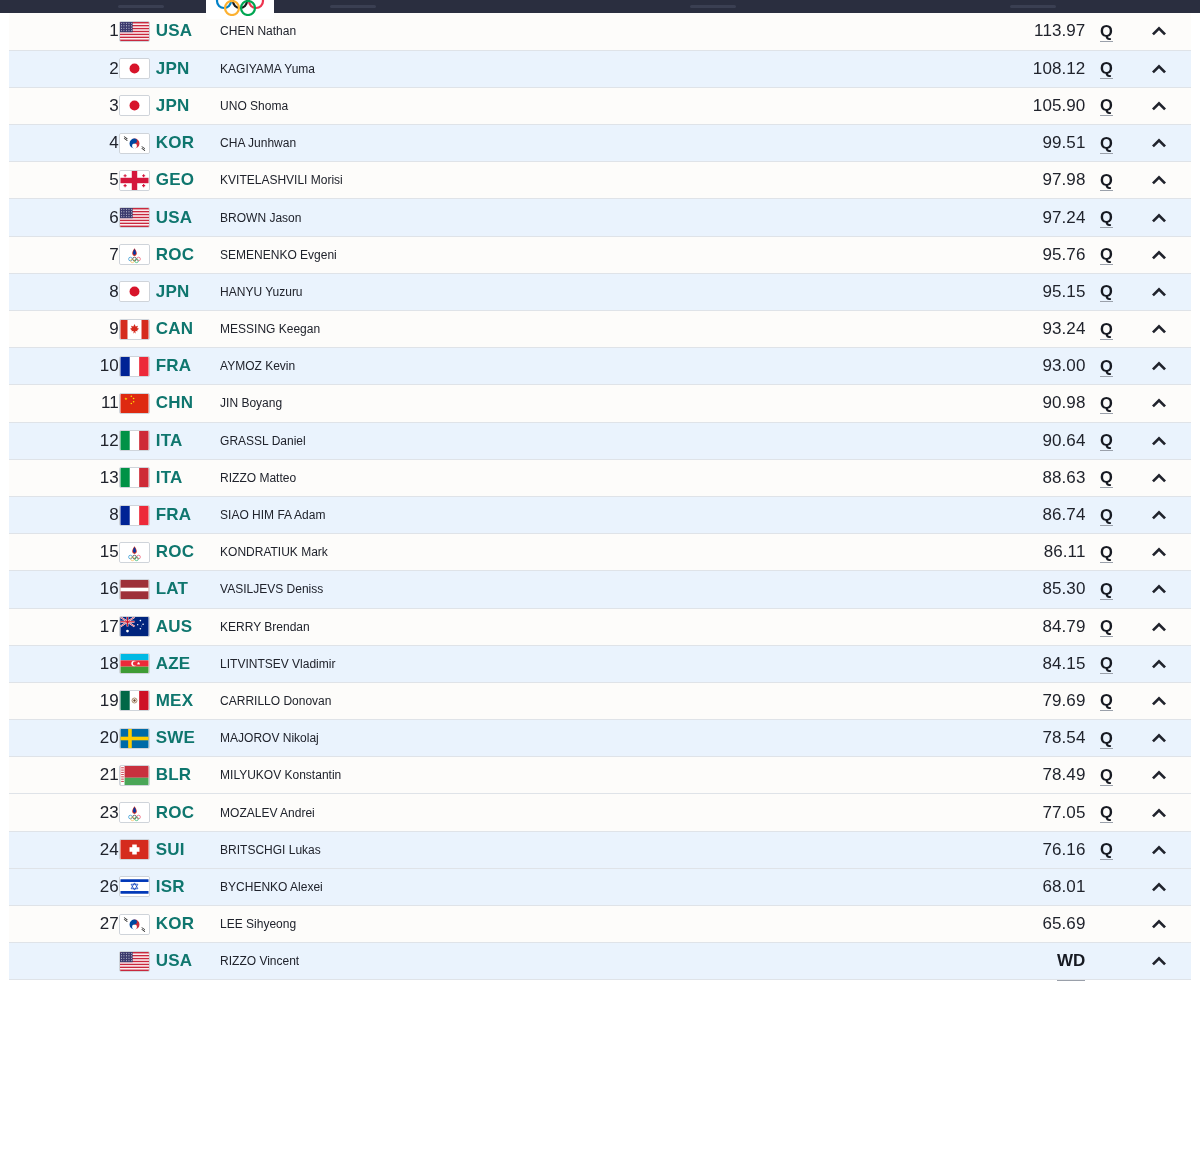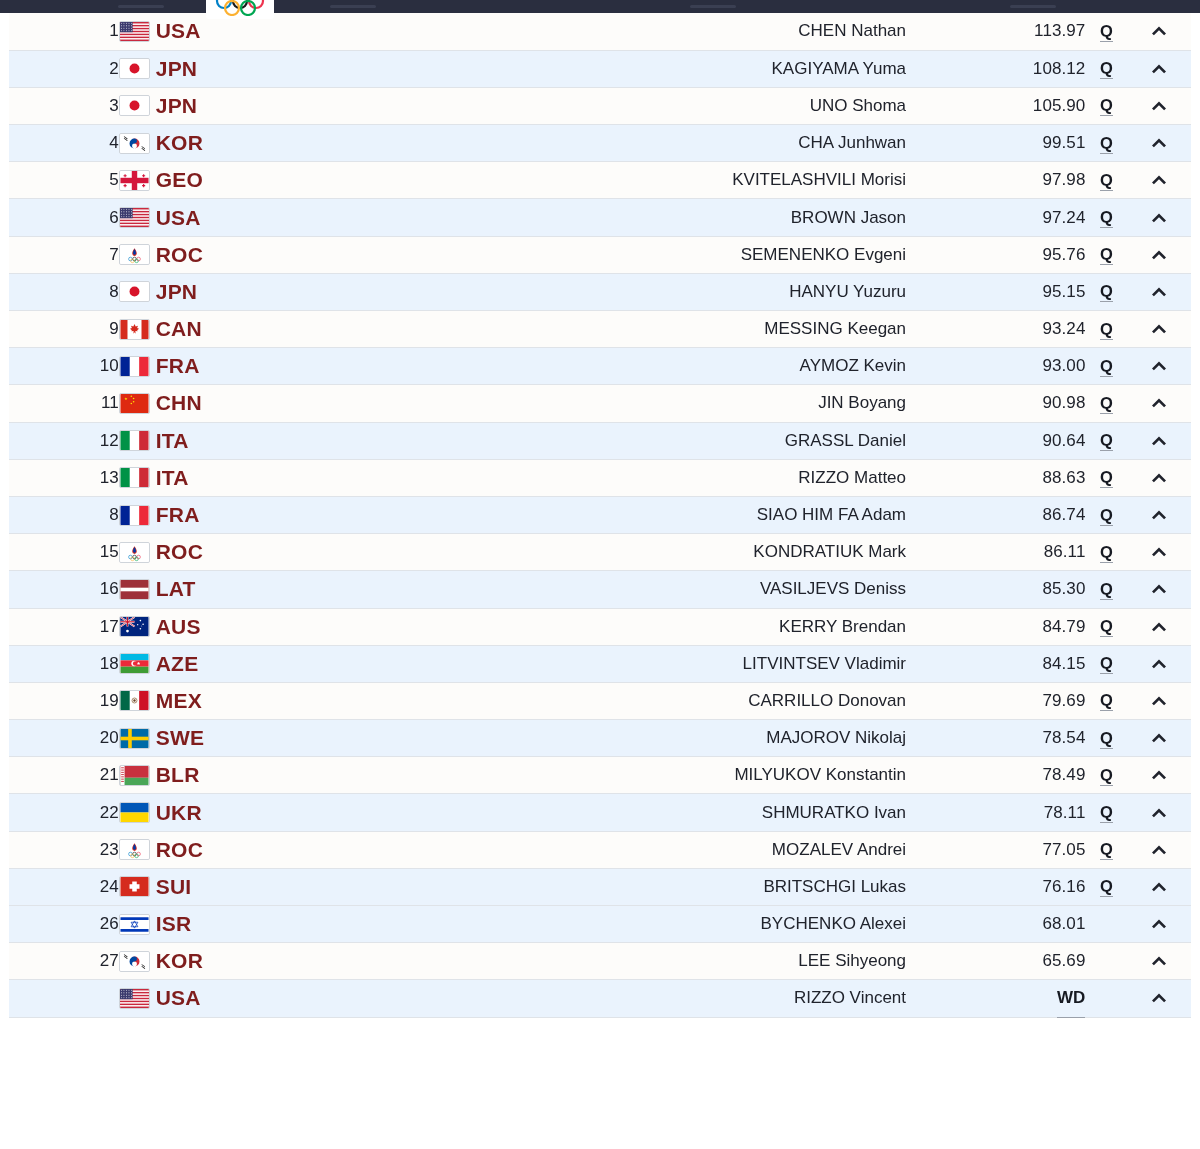--- a/index.html
+++ b/index.html
@@ -61,28 +61,28 @@
     border-bottom: 1px solid #dfe3e8;
     padding: 0;
     vertical-align: middle;
     color: #20232c;
   }
   .results tr:first-child td { border-top: none; }
 
   .c-rank  { width: 104px; text-align: right; padding-right: 6px;
              font-size: 17px; color: #20232c; letter-spacing: .1px; }
   .c-flag  { width: 96px; padding-left: 9px; }
-  .c-name  { width: 650px; padding-left: 9px; font-size: 17px; text-align: right; }
+  .c-name  { width: 650px; padding-left: 9px; font-size: 12px; }
   .c-score { width: 170px; text-align: right; padding-right: 7px;
              font-size: 17px; letter-spacing: .1px; }
   .c-q     { width: 40px; text-align: center; }
   .c-arrow { width: 60px; text-align: center; }
 
   .noc-cell { display: flex; align-items: center; gap: 6px; }
-  .noc-code { font-size: 21px; font-weight: bold; color: #7f1d1d; letter-spacing: .2px; }
+  .noc-code { font-size: 17px; font-weight: bold; color: #0f766e; letter-spacing: .2px; }
 
   
   .flag {
     width: 31px; height: 21px;
     border: 1px solid #cfd4da;
     border-radius: 2px;
     overflow: hidden;
     flex: 0 0 auto;
     background: #fff;
     position: relative;
@@ -673,40 +673,20 @@
           <span class="noc-code">BLR</span>
         </span>
      </td>
           <td class="c-name">MILYUKOV Konstantin</td>
           <td class="c-score">78.49</td>
           <td class="c-q"><span class="qmark">Q</span></td>
           <td class="c-arrow"><span class="chev"><svg width="18" height="12" viewBox="0 0 18 12">
                 <path d="M9 2.4L16 9.4 14.1 11.3 9 6.2 3.9 11.3 2 9.4z" fill="#20232c"></path>
               </svg></span></td>
         </tr>
-        <tr class="even">
-          <td class="c-rank">22</td>
-          <td class="c-flag">
-        <span class="noc-cell">
-          <span class="flag">
-                <svg viewBox="0 0 62 42">
-                  <rect width="62" height="21" fill="#0057b7"></rect>
-                  <rect y="21" width="62" height="21" fill="#ffd700"></rect>
-                </svg>
-              </span>
-          <span class="noc-code">UKR</span>
-        </span>
-     </td>
-          <td class="c-name">SHMURATKO Ivan</td>
-          <td class="c-score">78.11</td>
-          <td class="c-q"><span class="qmark">Q</span></td>
-          <td class="c-arrow"><span class="chev"><svg width="18" height="12" viewBox="0 0 18 12">
-                <path d="M9 2.4L16 9.4 14.1 11.3 9 6.2 3.9 11.3 2 9.4z" fill="#20232c"></path>
-              </svg></span></td>
-        </tr>
         <tr class="odd">
           <td class="c-rank">23</td>
           <td class="c-flag">
         <span class="noc-cell">
           <span class="flag">
                 <svg viewBox="0 0 62 42">
                   <rect width="62" height="42" fill="#fff"></rect>
       <path d="M31 7c2.5 4 5 7.5 5 11.5 0 3.6-2.4 5.6-5 5.6s-5-2-5-5.6C26 14.5 28.5 11 31 7z" fill="#d52b1e"></path>
       <path d="M31 9c1.6 3 3.2 5.7 3.2 8.7 0 2.5-1.5 3.9-3.2 3.9s-3.2-1.4-3.2-3.9c0-3 1.6-5.7 3.2-8.7z" fill="#0039a6"></path>
       <g fill="none" stroke-width="1.3">

